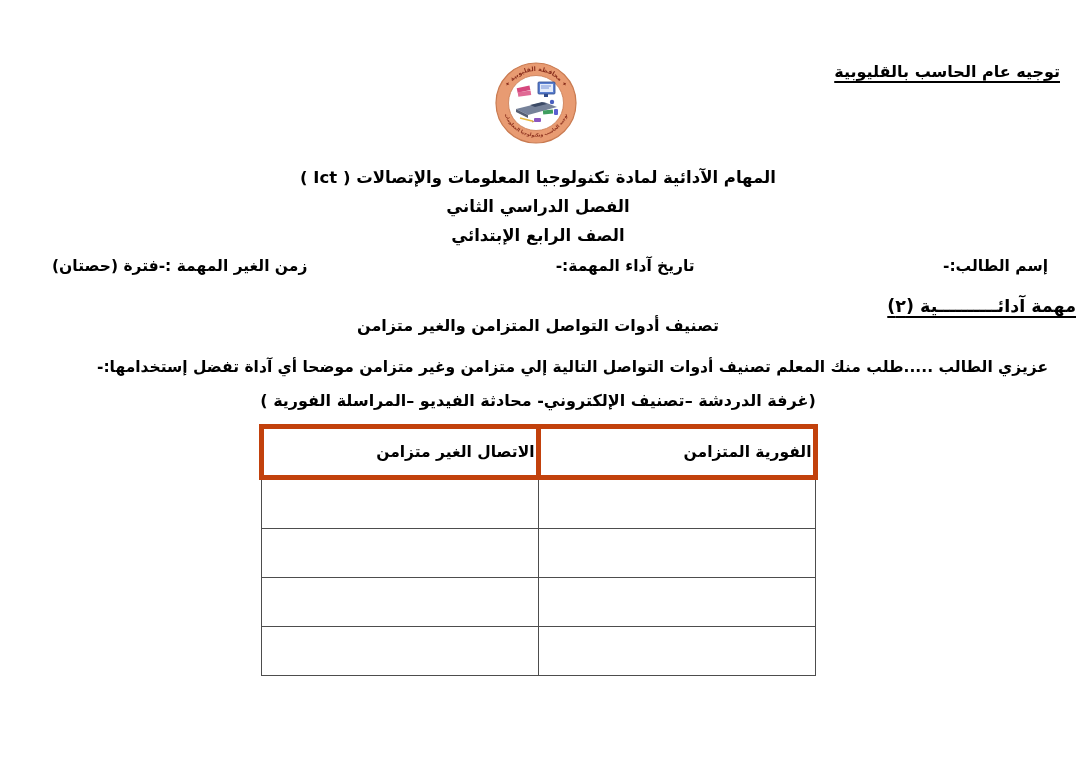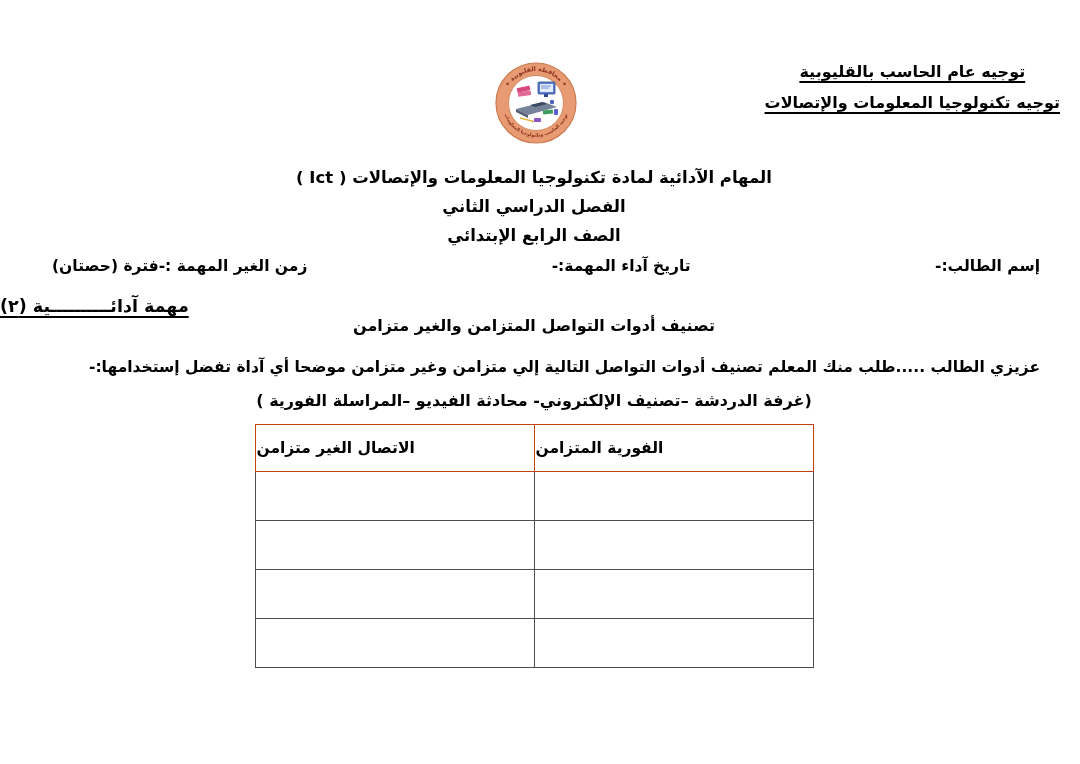--- a/index.html
+++ b/index.html
@@ -19,48 +19,47 @@
     text-align:center;font-size:16px;line-height:31px;
   }
   .u{
     text-decoration:underline;
     text-decoration-thickness:1.5px;
     text-underline-offset:4px;
   }
   
   .logo{position:absolute;top:61px;left:494px;width:84px;height:84px;}
   
-  .content{position:absolute;top:163px;left:0;right:12px;}
+  .content{position:absolute;top:163px;left:0;right:4px;}
   .center-block{text-align:center;font-size:16.5px;line-height:29px;}
   .info-row{
     display:flex;justify-content:space-between;align-items:baseline;
     margin-top:7px;padding:0 28px 0 52px;font-size:15.5px;
   }
-  .task-title{text-align:left;margin-top:21px;font-size:17.5px;}
+  .task-title{text-align:right;margin-top:21px;font-size:17.5px;}
   .subtitle{text-align:center;font-size:16px;}
   .instruction{text-align:start;padding:0 28px 0 40px;margin-top:23px;font-size:15.5px;}
   .tools{text-align:center;margin-top:15px;font-size:16px;}
   table.classify{
     width:559px;margin:14px auto 0;
     border-collapse:collapse;table-layout:fixed;
   }
   table.classify th{
-    border:1px solid #c2410c;height:44px;
-    font-size:15.5px;font-weight:bold;text-align:left;vertical-align:middle;
+    border:5px solid #c2410c;height:44px;
+    font-size:15.5px;font-weight:bold;text-align:right;vertical-align:middle;
   }
   table.classify td{border:1px solid #4d4d4d;height:46px;}
 </style>
 </head>
 <body>
 
 <div class="page">
 
   <div class="header-right">
     <div class="u">توجيه عام الحاسب بالقليوبية</div>
-    <div class="u">توجيه تكنولوجيا المعلومات والإتصالات</div>
   </div>
 
   <div class="logo">
     <svg viewBox="0 0 84 84" width="84" height="84">
       <circle cx="42" cy="42" r="40" fill="#e89b72" stroke="#c97a50" stroke-width="1.2"></circle>
       <circle cx="42" cy="42" r="27.5" fill="#ffffff" stroke="#c97a50" stroke-width="0.8"></circle>
       <defs>
         <path id="arcTop" d="M 10 42 A 32 32 0 0 1 74 42" fill="none"></path>
         <path id="arcBot" d="M 8.5 42 A 33.5 33.5 0 0 0 75.5 42" fill="none"></path>
       </defs>

